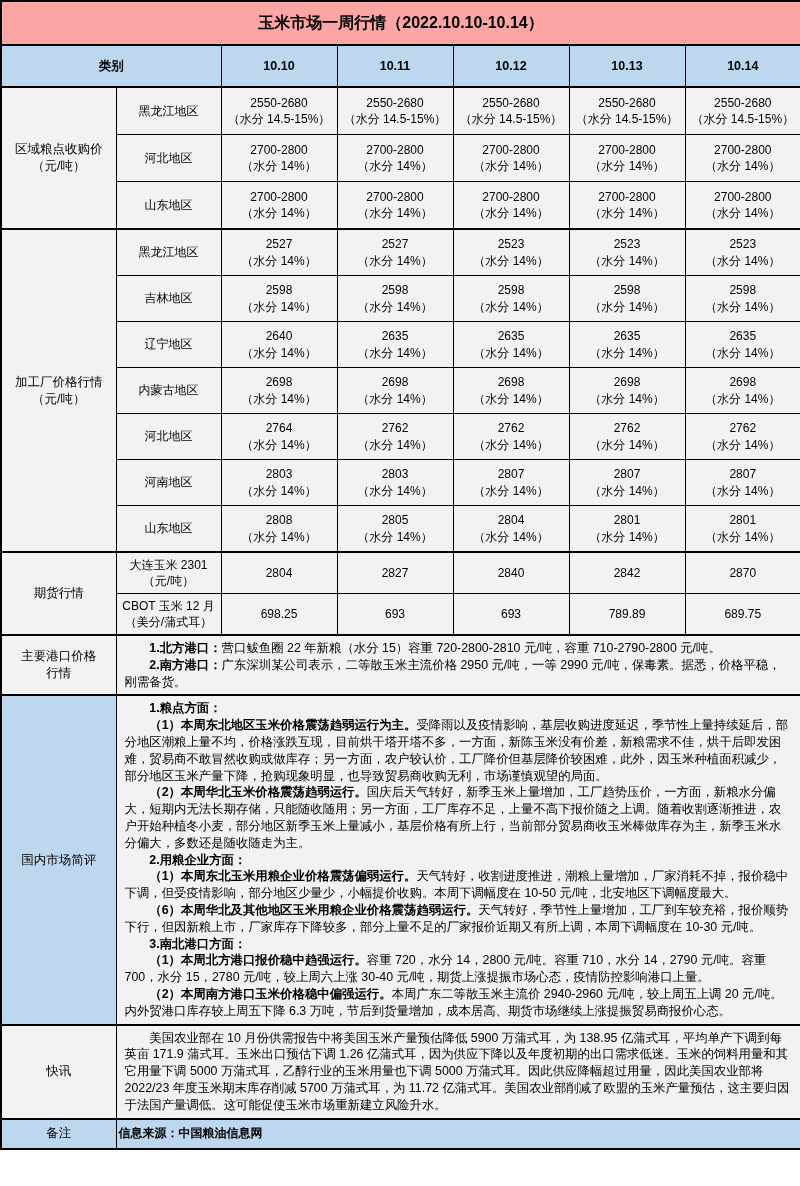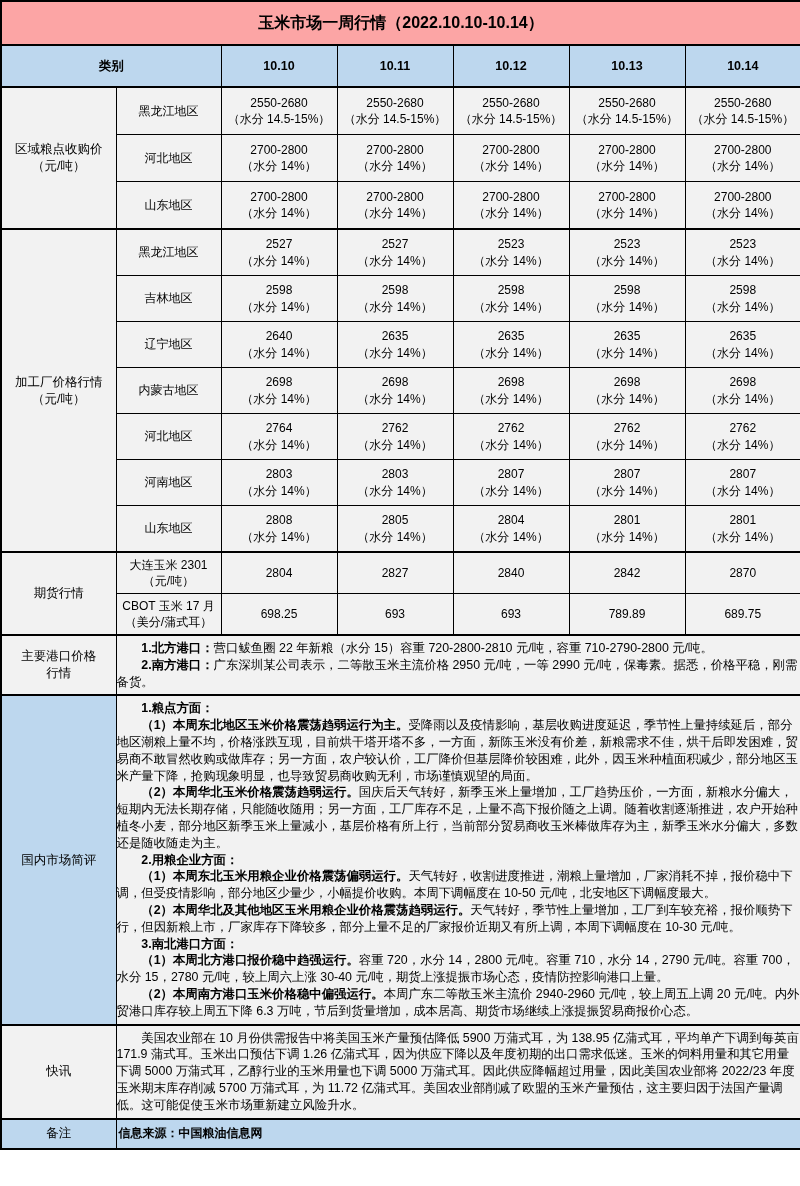--- a/index.html
+++ b/index.html
@@ -7,21 +7,21 @@
   table { width:800px; border-collapse:collapse; table-layout:fixed; border:2px solid #000; }
   td { border:1px solid #000; text-align:center; vertical-align:middle;
        white-space:pre-line; padding:2px; font-size:12px; line-height:1.35; }
   tr.title-row td { background:#fca5a5; font-weight:bold; font-size:16px; height:38px; }
   tr.header-row td { background:#BDD7EE; font-weight:bold; font-size:12.5px; height:36px; }
   td.seclabel { background:#F2F2F2; font-weight:normal; font-size:12.5px; }
   td.region { background:#F2F2F2; }
   td.val { background:#F2F2F2; }
   td.blue { background:#BDD7EE; }
   td.text-cell { background:#F2F2F2; text-align:left; vertical-align:top;
-                 white-space:normal; padding:4px 0; }
+                 white-space:normal; padding:4px 8px; }
   p.para { margin:0; text-indent:2em; font-size:12.4px; line-height:16.8px; }
   tr.h44 td { height:42px; }
   tr.h43 td { height:41px; }
   tr.h38 td { height:36px; }
   tr.remarks-row td { height:24px;margin-left:44px; }
   tr.sec-top td { border-top:2px solid #000; }
   td.remarks-text { text-align:left; font-weight:bold; }
 </style>
 </head>
 <body>
@@ -191,21 +191,21 @@
     <td class="seclabel" rowspan="2">期货行情</td>
     <td class="region">大连玉米 2301
 （元/吨）</td>
     <td class="val">2804</td>
     <td class="val">2827</td>
     <td class="val">2840</td>
     <td class="val">2842</td>
     <td class="val">2870</td>
   </tr>
   <tr class="h38">
-    <td class="region">CBOT 玉米 17 月
+    <td class="region">CBOT 玉米 12 月
 （美分/蒲式耳）</td>
     <td class="val">698.25</td>
     <td class="val">693</td>
     <td class="val">693</td>
     <td class="val">789.89</td>
     <td class="val">689.75</td>
   </tr>
 
   <tr class="sec-top">
     <td class="seclabel">主要港口价格
@@ -217,21 +217,21 @@
   </tr>
 
   <tr class="sec-top">
     <td class="seclabel blue">国内市场简评</td>
     <td class="text-cell blue" colspan="6">
       <p class="para"><b>1.粮点方面：</b><span></span></p>
       <p class="para"><b>（1）本周东北地区玉米价格震荡趋弱运行为主。</b><span>受降雨以及疫情影响，基层收购进度延迟，季节性上量持续延后，部分地区潮粮上量不均，价格涨跌互现，目前烘干塔开塔不多，一方面，新陈玉米没有价差，新粮需求不佳，烘干后即发困难，贸易商不敢冒然收购或做库存；另一方面，农户较认价，工厂降价但基层降价较困难，此外，因玉米种植面积减少，部分地区玉米产量下降，抢购现象明显，也导致贸易商收购无利，市场谨慎观望的局面。</span></p>
       <p class="para"><b>（2）本周华北玉米价格震荡趋弱运行。</b><span>国庆后天气转好，新季玉米上量增加，工厂趋势压价，一方面，新粮水分偏大，短期内无法长期存储，只能随收随用；另一方面，工厂库存不足，上量不高下报价随之上调。随着收割逐渐推进，农户开始种植冬小麦，部分地区新季玉米上量减小，基层价格有所上行，当前部分贸易商收玉米棒做库存为主，新季玉米水分偏大，多数还是随收随走为主。</span></p>
       <p class="para"><b>2.用粮企业方面：</b><span></span></p>
       <p class="para"><b>（1）本周东北玉米用粮企业价格震荡偏弱运行。</b><span>天气转好，收割进度推进，潮粮上量增加，厂家消耗不掉，报价稳中下调，但受疫情影响，部分地区少量少，小幅提价收购。本周下调幅度在 10-50 元/吨，北安地区下调幅度最大。</span></p>
-      <p class="para"><b>（2）本周华北及其他地区玉米用粮企业价格震荡趋弱运行。</b><span>天气转好，季节性上量增加，工厂到车较充裕，报价顺势下行，但因新粮上市，厂家库存下降较多，部分上量不足的厂家报价近期又有所上调，本周下调幅度在 10-30 元/吨。</span></p>
+      <p class="para"><b>（6）本周华北及其他地区玉米用粮企业价格震荡趋弱运行。</b><span>天气转好，季节性上量增加，工厂到车较充裕，报价顺势下行，但因新粮上市，厂家库存下降较多，部分上量不足的厂家报价近期又有所上调，本周下调幅度在 10-30 元/吨。</span></p>
       <p class="para"><b>3.南北港口方面：</b><span></span></p>
       <p class="para"><b>（1）本周北方港口报价稳中趋强运行。</b><span>容重 720，水分 14，2800 元/吨。容重 710，水分 14，2790 元/吨。容重 700，水分 15，2780 元/吨，较上周六上涨 30-40 元/吨，期货上涨提振市场心态，疫情防控影响港口上量。</span></p>
       <p class="para"><b>（2）本周南方港口玉米价格稳中偏强运行。</b><span>本周广东二等散玉米主流价 2940-2960 元/吨，较上周五上调 20 元/吨。内外贸港口库存较上周五下降 6.3 万吨，节后到货量增加，成本居高、期货市场继续上涨提振贸易商报价心态。</span></p>
     </td>
   </tr>
 
   <tr class="sec-top">
     <td class="seclabel">快讯</td>
     <td class="text-cell" colspan="6">
       <p class="para">美国农业部在 10 月份供需报告中将美国玉米产量预估降低 5900 万蒲式耳，为 138.95 亿蒲式耳，平均单产下调到每英亩 171.9 蒲式耳。玉米出口预估下调 1.26 亿蒲式耳，因为供应下降以及年度初期的出口需求低迷。玉米的饲料用量和其它用量下调 5000 万蒲式耳，乙醇行业的玉米用量也下调 5000 万蒲式耳。因此供应降幅超过用量，因此美国农业部将 2022/23 年度玉米期末库存削减 5700 万蒲式耳，为 11.72 亿蒲式耳。美国农业部削减了欧盟的玉米产量预估，这主要归因于法国产量调低。这可能促使玉米市场重新建立风险升水。</p>

